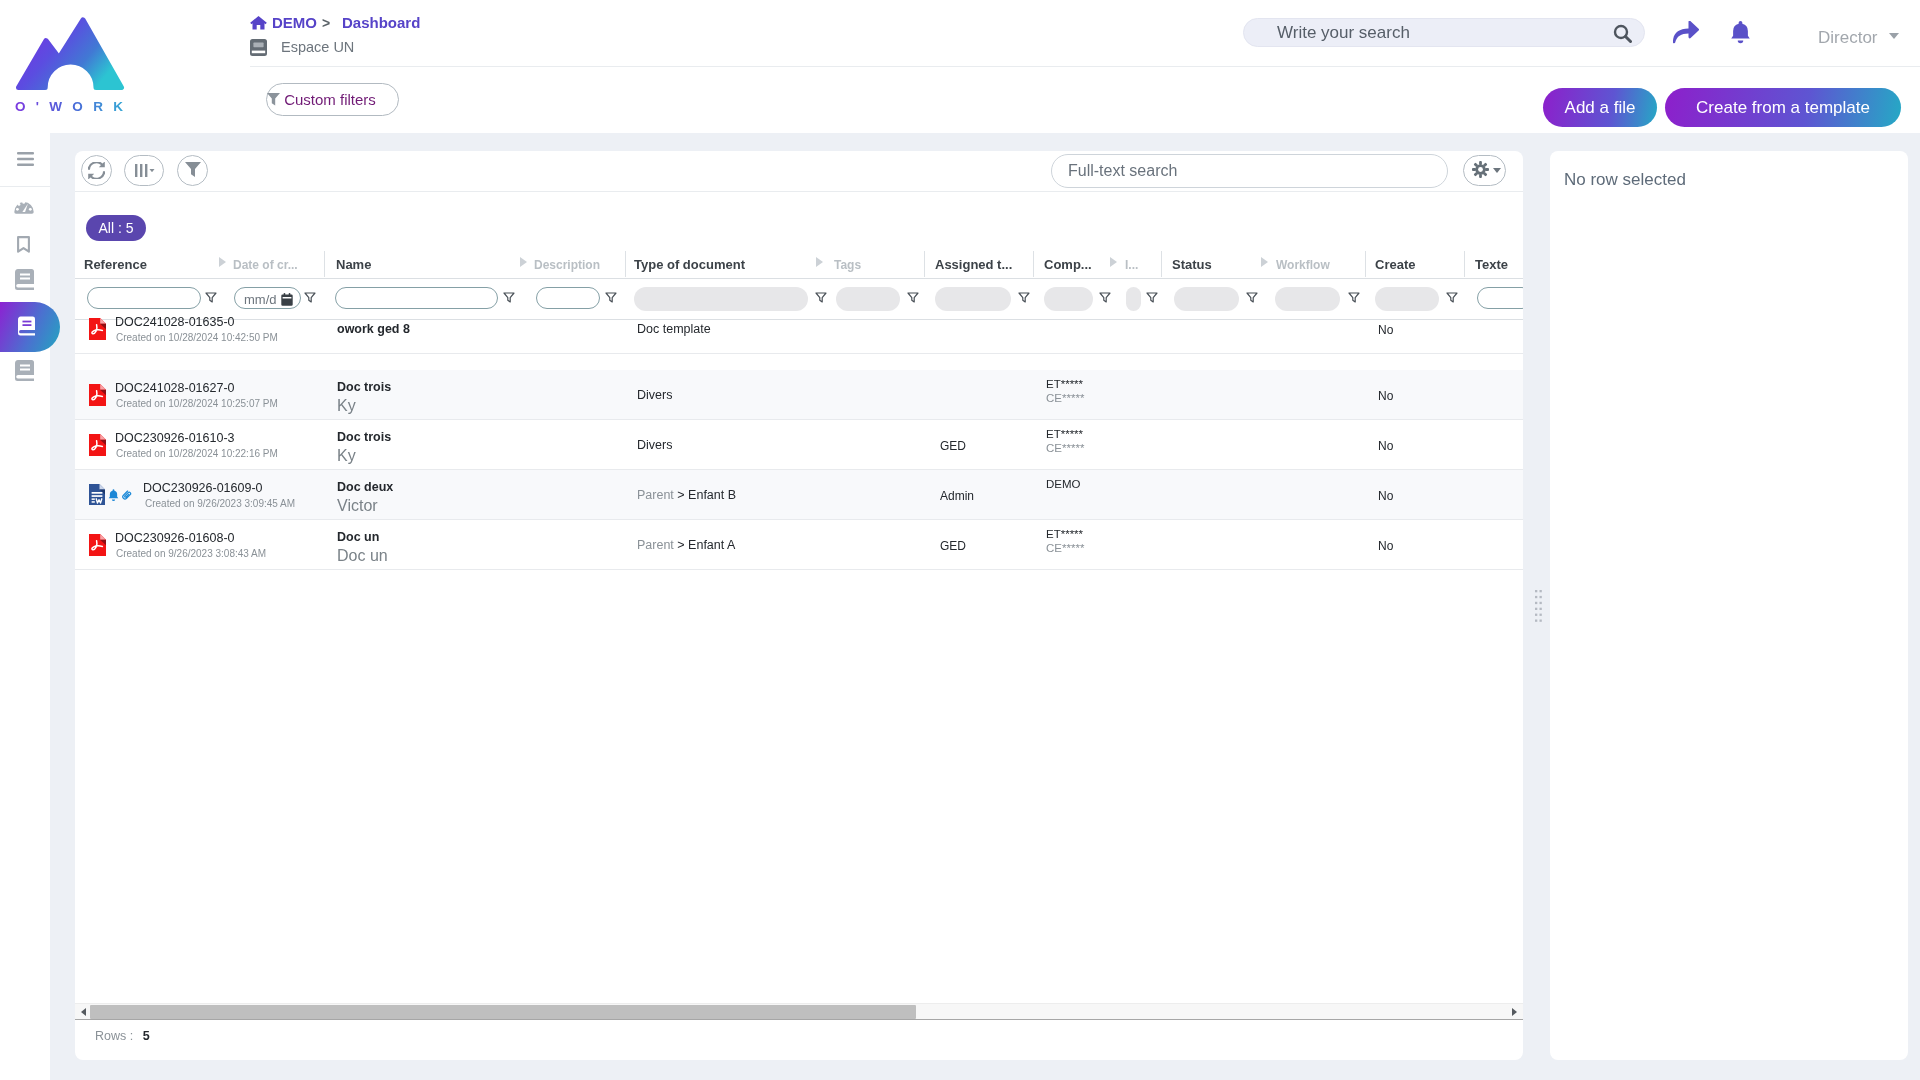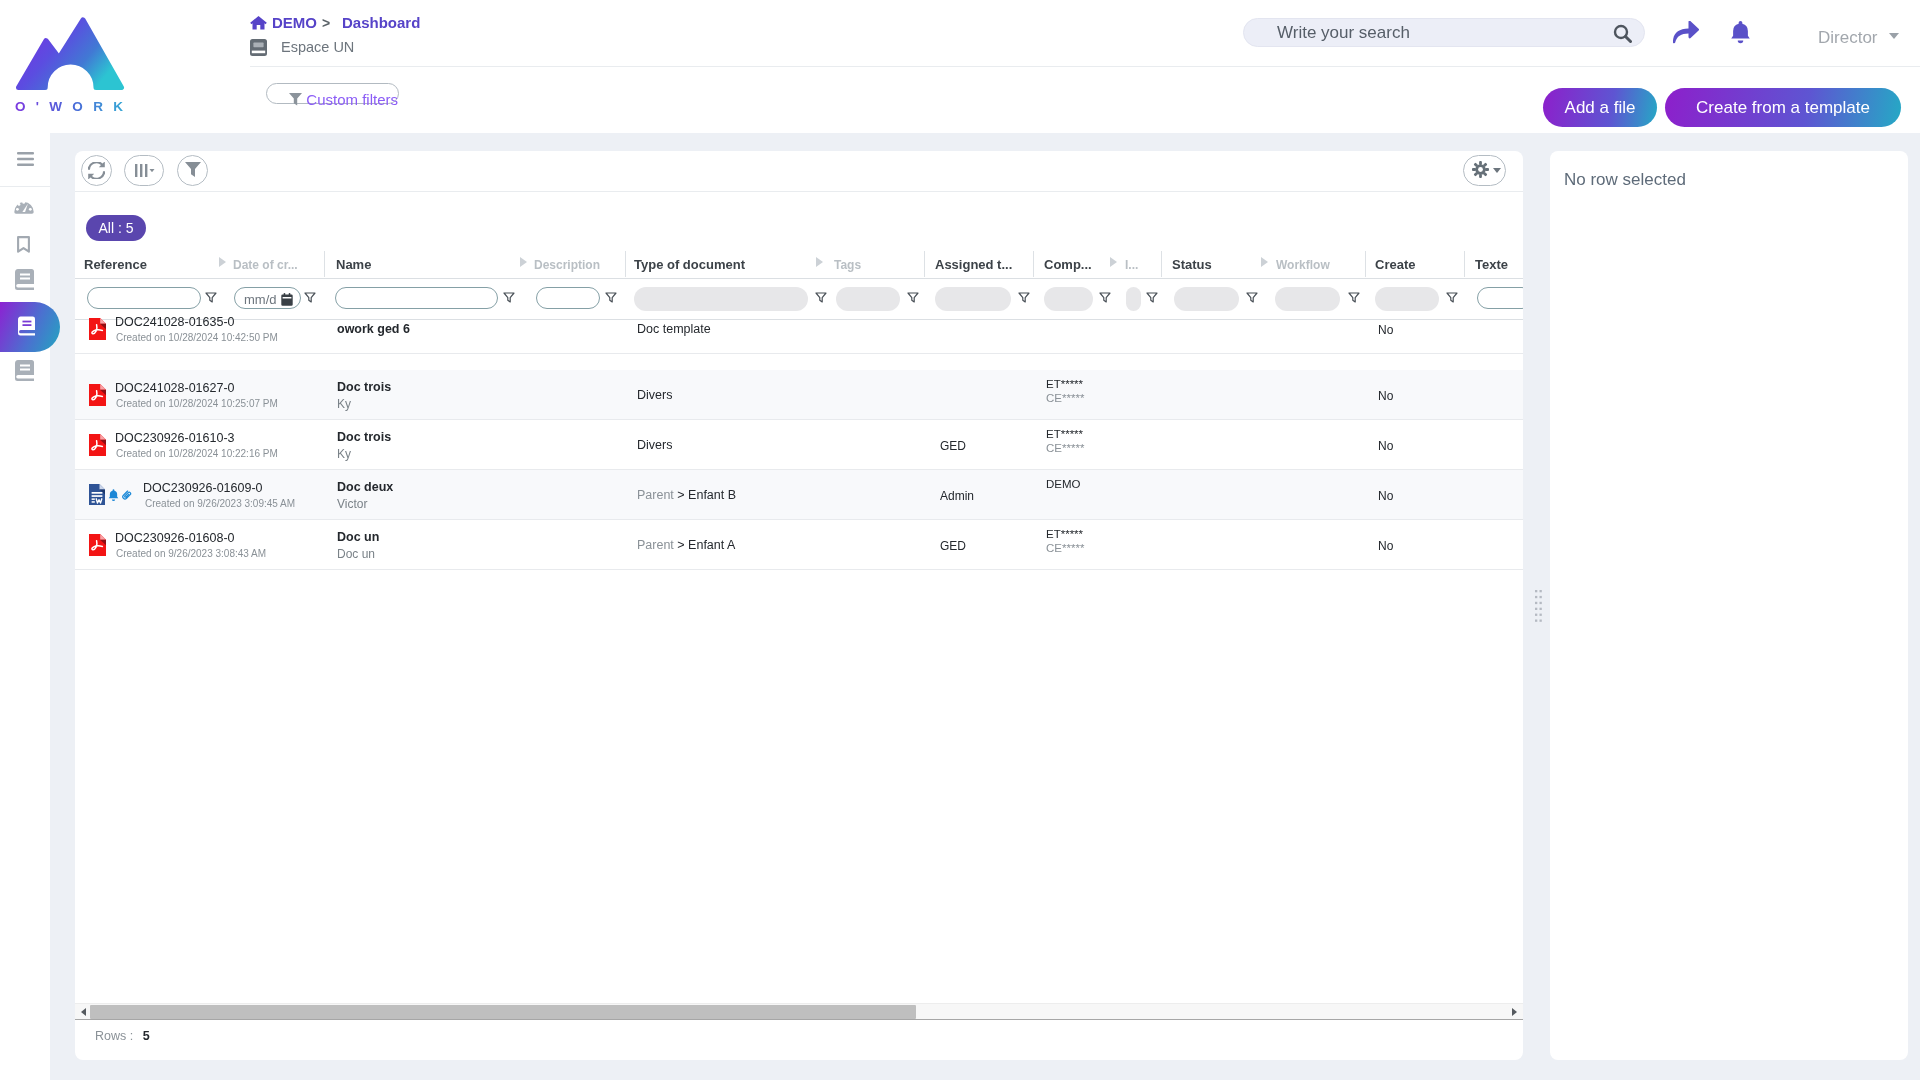--- a/index.html
+++ b/index.html
@@ -7,21 +7,21 @@
 body { background:#edf0f5; font-family:"Liberation Sans", sans-serif; position:relative; }
 .abs { position:absolute; }
 
 
 .header { position:absolute; left:0; top:0; width:1920px; height:133px; background:#fff; }
 .hdr-divider { position:absolute; left:250px; top:66px; width:1670px; height:1px; background:#e9ecef; }
 .crumb1 { position:absolute; left:272px; top:14px; font-size:15px; font-weight:bold; color:#5643c8; }
 .crumb-sep { position:absolute; left:322px; top:15px; font-size:14px; font-weight:bold; color:#5a6268; }
 .crumb2 { position:absolute; left:342px; top:14px; font-size:15px; font-weight:bold; color:#5643c8; }
 .espace { position:absolute; left:281px; top:39px; font-size:14.5px; color:#6d757d; }
-.custom-filters { position:absolute; left:266px; top:83px; width:133px; height:21px; border:1px solid #b2bac1; border-radius:17px; color:#8b5cf6; font-size:15px; line-height:31px; text-align:right; background:#fff; }
+.custom-filters { position:absolute; left:266px; top:83px; width:133px; height:33px; border:1px solid #b2bac1; border-radius:17px; color:#701a75; font-size:15px; line-height:31px; text-align:left; background:#fff; }
 .search-pill { position:absolute; left:1243px; top:18px; width:402px; height:29px; background:#eceef7; border:1px solid #e3e5f0; border-radius:15px; }
 .search-pill span { position:absolute; left:33px; top:4px; font-size:17px; color:#565e68; }
 .director { position:absolute; left:1818px; top:28px; font-size:17px; color:#a2a7ad; }
 .btn-grad { position:absolute; border-radius:20px; color:#fff; font-size:17px; text-align:center; background:linear-gradient(100deg,#8d1fcb 0%,#5e55d2 60%,#25a9c5 100%);margin-top:8px; }
 .btn-add { left:1543px; top:80px; width:114px; height:39px; line-height:39px; }
 .btn-create { left:1665px; top:80px; width:236px; height:39px; line-height:39px; }
 
 
 .sidebar { position:absolute; left:0; top:133px; width:50px; height:947px; background:#fff; }
 .side-div { position:absolute; left:0; top:53px; width:50px; height:1px; background:#e9ecef; }
@@ -50,21 +50,21 @@
 
 .fin { position:absolute; top:136px; height:22px; border:1px solid #85a0a6; border-radius:12px; background:#fff; }
 .fpill { position:absolute; top:136px; height:24px; border-radius:12px; background:#e7e7e9; }
 
 
 .row { position:absolute; left:0; width:1448px; height:50px; border-bottom:1px solid #e8eaed; }
 .row.alt { background:#f8f9fb; }
 .ref { position:absolute; left:40px; top:11px; font-size:12.5px; color:#24282d; }
 .created { position:absolute; left:41px; top:28px; font-size:10px; color:#8a9197; }
 .nm { position:absolute; left:262px; font-size:12.5px; font-weight:bold; color:#24282d; }
-.nm2 { position:absolute; left:262px; font-size:12px; color:#7a8288; }
+.nm2 { position:absolute; left:262px; font-size:16px; color:#7a8288; }
 .typ { position:absolute; left:562px; font-size:12.5px; color:#24282d; }
 .asg { position:absolute; left:865px; top:19px; font-size:12px; color:#24282d; }
 .cmp1 { position:absolute; left:971px; top:8px; font-size:11.5px; color:#24282d; }
 .cmp2 { position:absolute; left:971px; top:22px; font-size:11.5px; color:#8a9197; }
 .no { position:absolute; left:1303px; top:19px; font-size:12px; color:#24282d; }
 .gray { color:#8a9197; }
 
 
 .hscroll { position:absolute; left:0; top:852px; width:1448px; height:17px; background:#f7f7f7; border-top:1px solid #ededed; border-bottom:1px solid #a6a6a6; }
 .hthumb { position:absolute; left:15px; top:1px; width:826px; height:14px; background:#bfbfbf; border-radius:1px; }
@@ -192,20 +192,23 @@
     <svg class="abs" style="left:60px;top:11px" width="20" height="18" viewBox="0 0 20 18">
       <rect x="0" y="2" width="2.4" height="13" fill="#868e96"></rect>
       <rect x="5" y="2" width="2.4" height="13" fill="#868e96"></rect>
       <rect x="10" y="2" width="2.4" height="13" fill="#868e96"></rect>
       <path d="M14.5,7 h5 l-2.5,3.2 Z" fill="#868e96"></path>
     </svg>
     <div class="circ" style="left:102px;width:31px"></div>
     <svg class="abs" style="left:110px;top:11px" width="16" height="16" viewBox="0 0 16 16">
       <path d="M0,0 h16 l-6,7 v8 l-4,-2.8 v-5.2 Z" fill="#868e96"></path>
     </svg>
+    <div class="ft-input">
+        <span>Full-text search</span>
+      </div>
     <div class="circ" style="left:1388px;width:43px;border-radius:18px"></div>
     <svg class="abs" style="left:1397px;top:10px" width="17" height="17" viewBox="0 0 17 17">
       <g fill="#667078">
         <circle cx="8.5" cy="8.5" r="5.2"></circle>
         <g>
           <rect x="7.1" y="0" width="2.8" height="4" rx="1"></rect>
           <rect x="7.1" y="13" width="2.8" height="4" rx="1"></rect>
           <rect x="0" y="7.1" width="4" height="2.8" rx="1"></rect>
           <rect x="13" y="7.1" width="4" height="2.8" rx="1"></rect>
           <rect x="7.1" y="0" width="2.8" height="4" rx="1" transform="rotate(45 8.5 8.5)"></rect>
@@ -310,21 +313,21 @@
 
   <div class="row" style="top:153px">
     <svg class="abs" style="left:14px;top:14px" width="17" height="22" viewBox="0 0 17 22">
         <path d="M0,0 h11.2 l5.8,5.8 v16.2 h-17 Z" fill="#f31414"></path>
         <path d="M11.2,0 l5.8,5.8 h-5.8 Z" fill="#f8a2a6"></path>
         <path d="M11,5.8 h6 v5.4 Z" fill="#8f0f14"></path>
         <path d="M7.6,6.8 q0.9,3.6 -0.5,6.3 q-1.9,3.4 -3.7,2.5 q-1.5,-1 1.3,-2.7 q3.2,-1.8 8.7,-0.5" stroke="#fff" fill="none" stroke-width="1.5" stroke-linecap="round"></path>
       </svg>
     <div class="ref">DOC241028-01635-0</div>
     <div class="created">Created on 10/28/2024 10:42:50 PM</div>
-    <div class="nm" style="top:18px">owork ged 6</div>
+    <div class="nm" style="top:18px">owork ged 8</div>
     <div class="typ" style="top:18px">Doc template</div>
     <div class="no">No</div>
   </div>
   <div class="row alt" style="top:219px">
     <svg class="abs" style="left:14px;top:14px" width="17" height="22" viewBox="0 0 17 22">
         <path d="M0,0 h11.2 l5.8,5.8 v16.2 h-17 Z" fill="#f31414"></path>
         <path d="M11.2,0 l5.8,5.8 h-5.8 Z" fill="#f8a2a6"></path>
         <path d="M11,5.8 h6 v5.4 Z" fill="#8f0f14"></path>
         <path d="M7.6,6.8 q0.9,3.6 -0.5,6.3 q-1.9,3.4 -3.7,2.5 q-1.5,-1 1.3,-2.7 q3.2,-1.8 8.7,-0.5" stroke="#fff" fill="none" stroke-width="1.5" stroke-linecap="round"></path>
       </svg>

